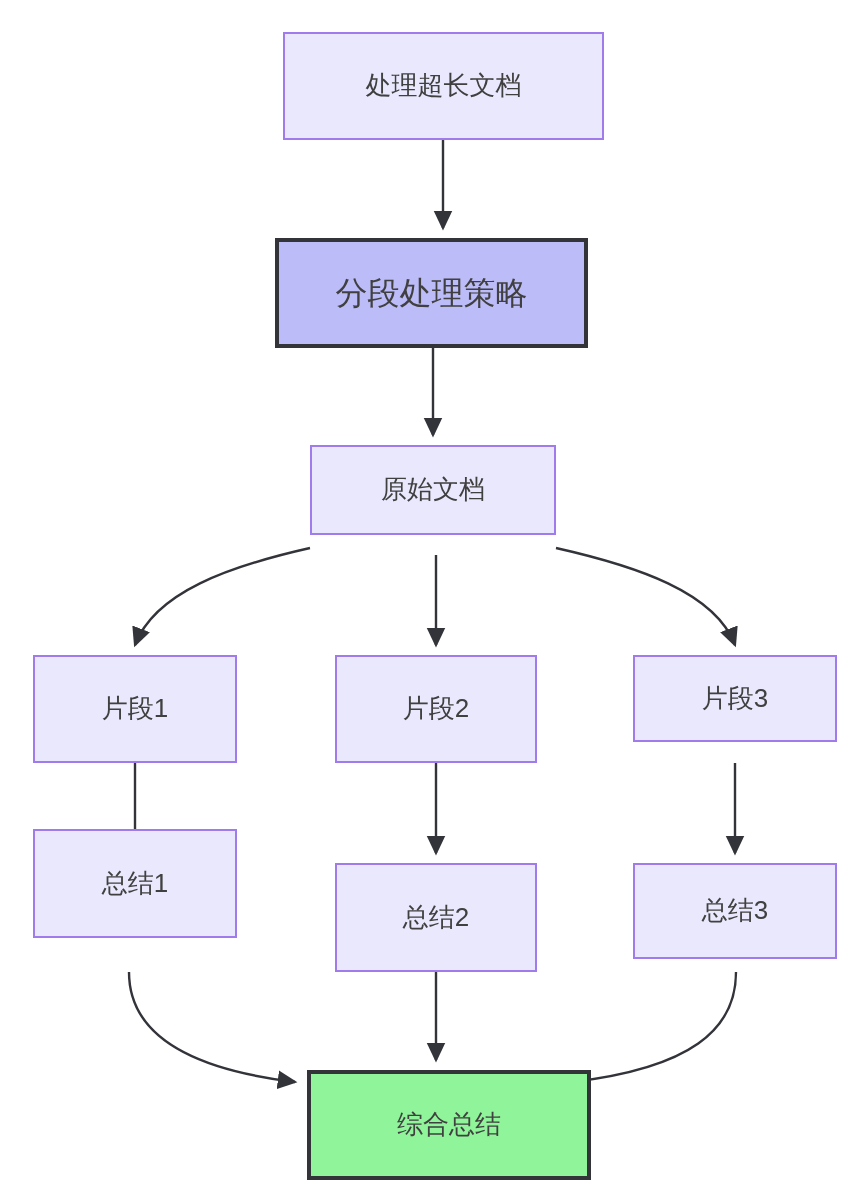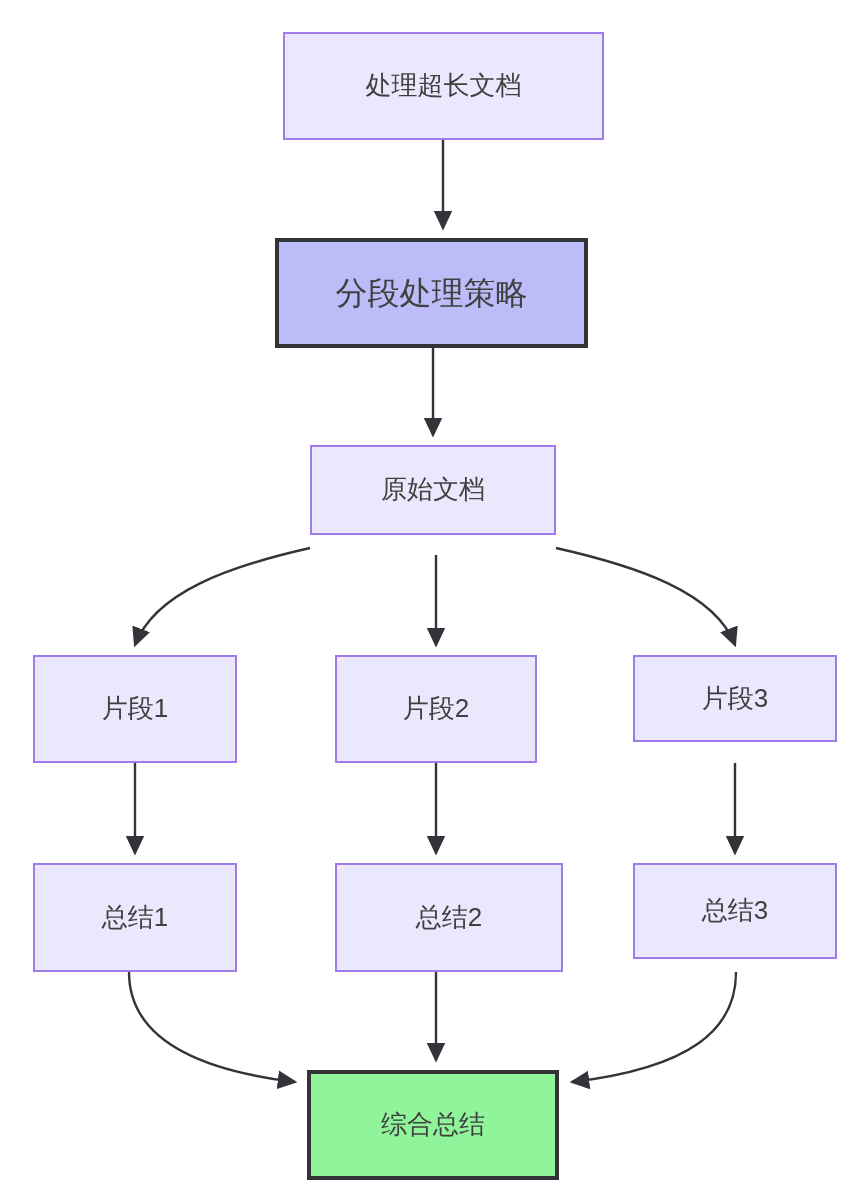--- a/index.html
+++ b/index.html
@@ -111,29 +111,29 @@
   </div>
 
   <div class="node plain" style="left:335px; top:655px; width:202px; height:108px;">
     <span class="node-label">片段2</span>
   </div>
 
   <div class="node plain" style="left:633px; top:655px; width:204px; height:87px;">
     <span class="node-label">片段3</span>
   </div>
 
-  <div class="node plain" style="left:33px; top:863px; width:204px; height:109px;">
+  <div class="node plain" style="left:33px; top:829px; width:204px; height:109px;">
     <span class="node-label">总结1</span>
   </div>
 
-  <div class="node plain" style="left:335px; top:863px; width:228px; height:109px;">
+  <div class="node plain" style="left:335px; top:863px; width:202px; height:109px;">
     <span class="node-label">总结2</span>
   </div>
 
   <div class="node plain" style="left:633px; top:863px; width:204px; height:96px;">
     <span class="node-label">总结3</span>
   </div>
 
-  <div class="node success" style="left:307px; top:1070px; width:252px; height:110px;">
+  <div class="node success" style="left:307px; top:1070px; width:284px; height:110px;">
     <span class="node-label">综合总结</span>
   </div>
 
 </div>
 
 </body></html>

